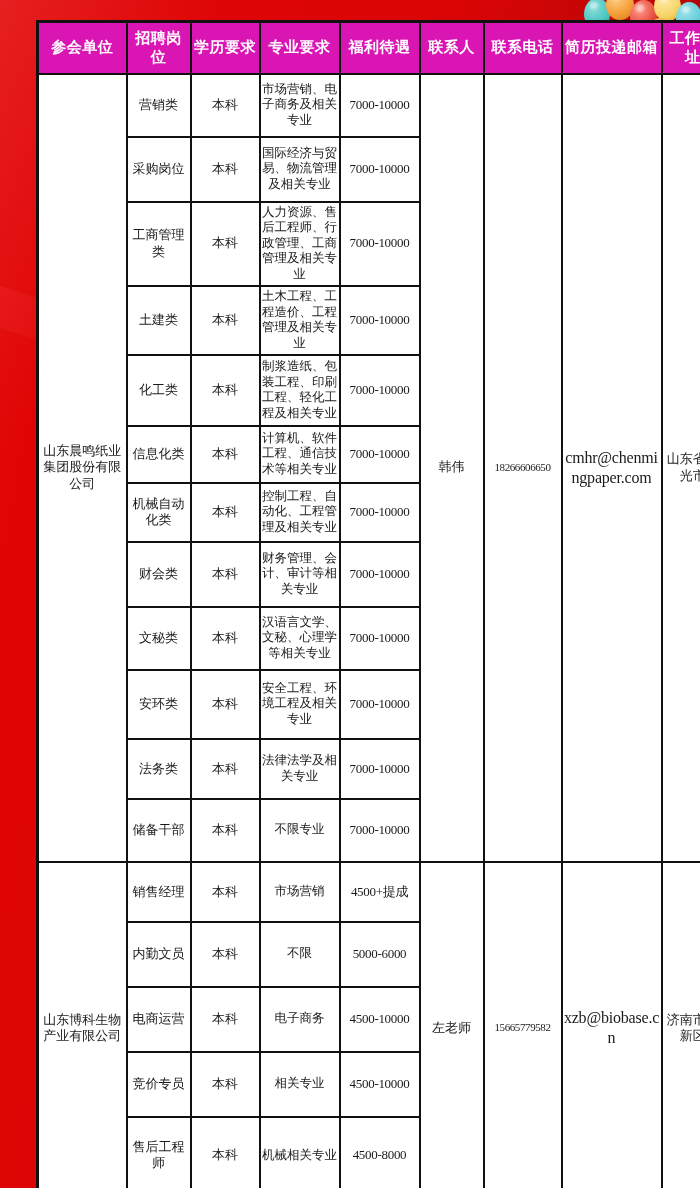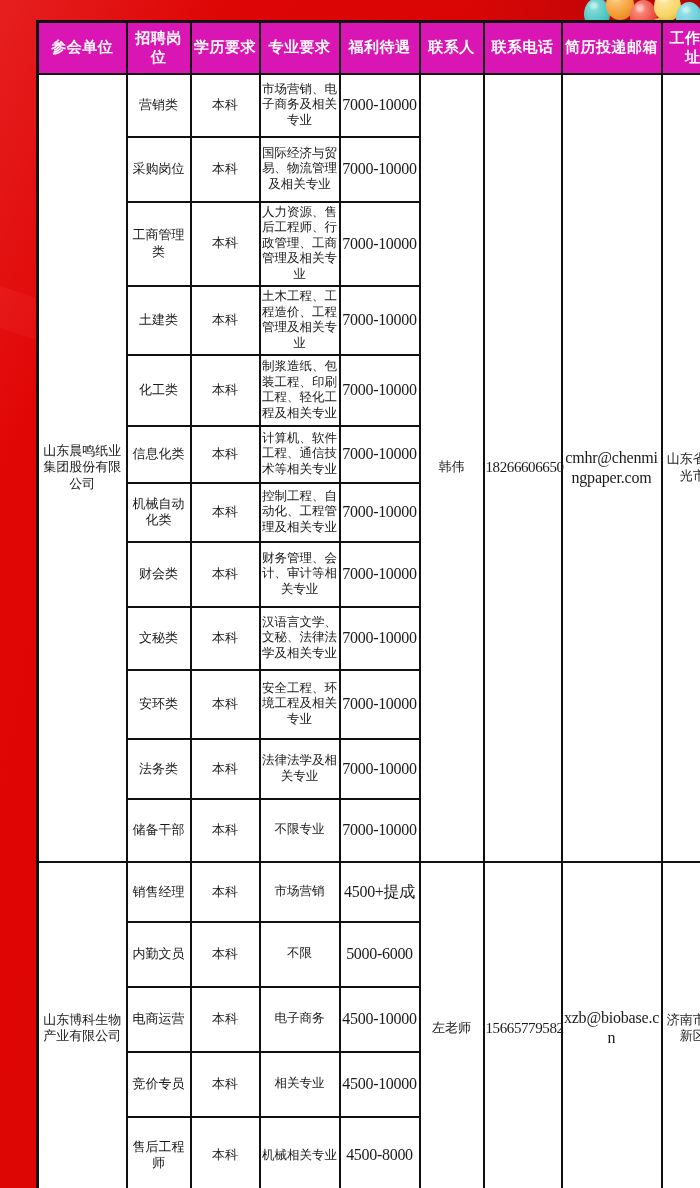--- a/index.html
+++ b/index.html
@@ -66,22 +66,22 @@
   th {
     background: #d916b4;
     color: #ffffff;
     font-size: 15px;
     font-weight: bold;
     letter-spacing: 0.5px;
   }
   td { font-size: 13px; }
   td.company { font-size: 13px; }
   td.major { font-size: 12.5px; border-radius: 12px; }
-  td.salary { font-size: 16px; letter-spacing: -0.3px; }
-  td.phone { font-size: 15px; letter-spacing: -0.4px; }
+  td.salary { font-size: 13px; letter-spacing: -0.3px; }
+  td.phone { font-size: 11px; letter-spacing: -0.4px; }
   td.email { font-size: 16px; word-break: break-all; letter-spacing: -0.2px; }
 </style>
 </head>
 <body>
 
 <div class="page">
 
   <div class="streak s1"></div>
   <div class="streak s2"></div>
 
@@ -174,21 +174,21 @@
         </tr>
         <tr style="height:65px">
           <td>财会类</td>
           <td>本科</td>
           <td class="major">财务管理、会计、审计等相关专业</td>
           <td class="salary">7000-10000</td>
         </tr>
         <tr style="height:63px">
           <td>文秘类</td>
           <td>本科</td>
-          <td class="major">汉语言文学、文秘、法律法学及相关专业</td>
+          <td class="major">汉语言文学、文秘、心理学等相关专业</td>
           <td class="salary">7000-10000</td>
         </tr>
         <tr style="height:69px">
           <td>安环类</td>
           <td>本科</td>
           <td class="major">安全工程、环境工程及相关专业</td>
           <td class="salary">7000-10000</td>
         </tr>
         <tr style="height:60px">
           <td>法务类</td>

